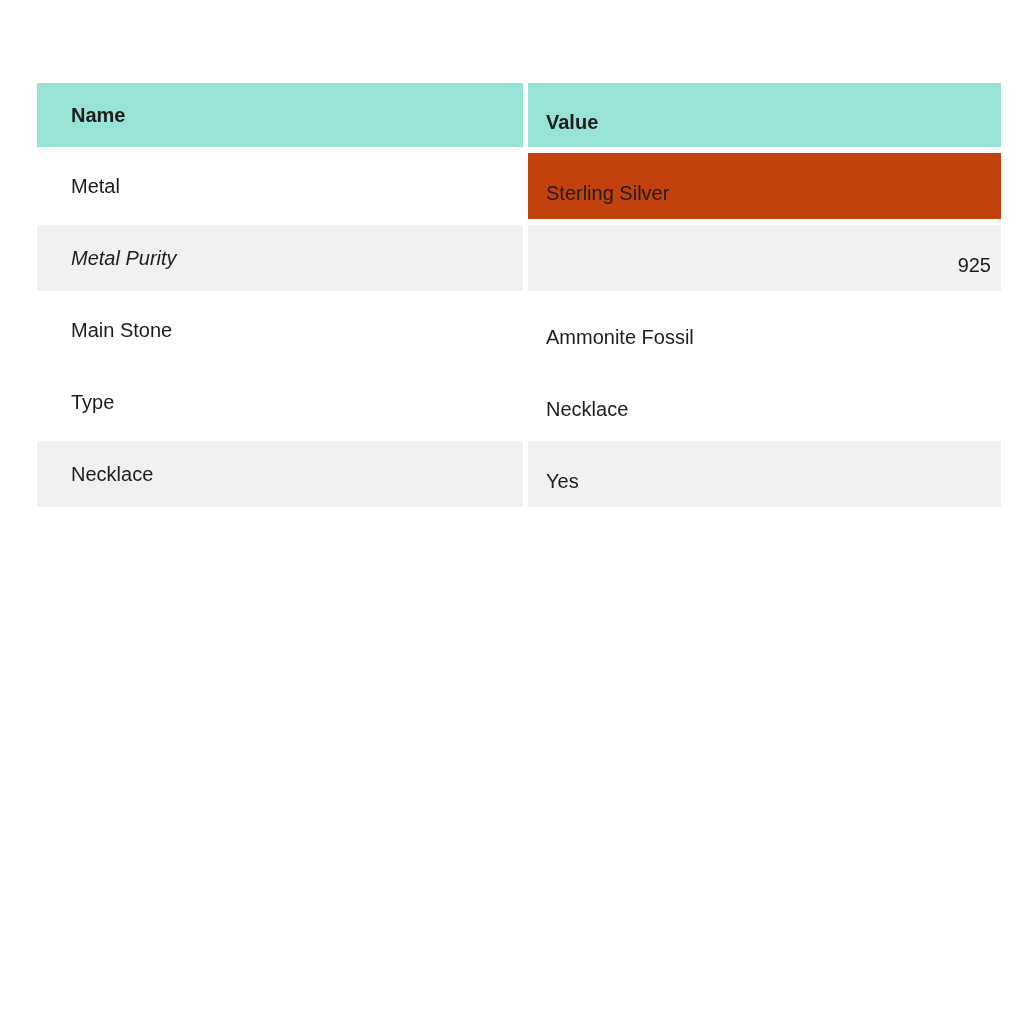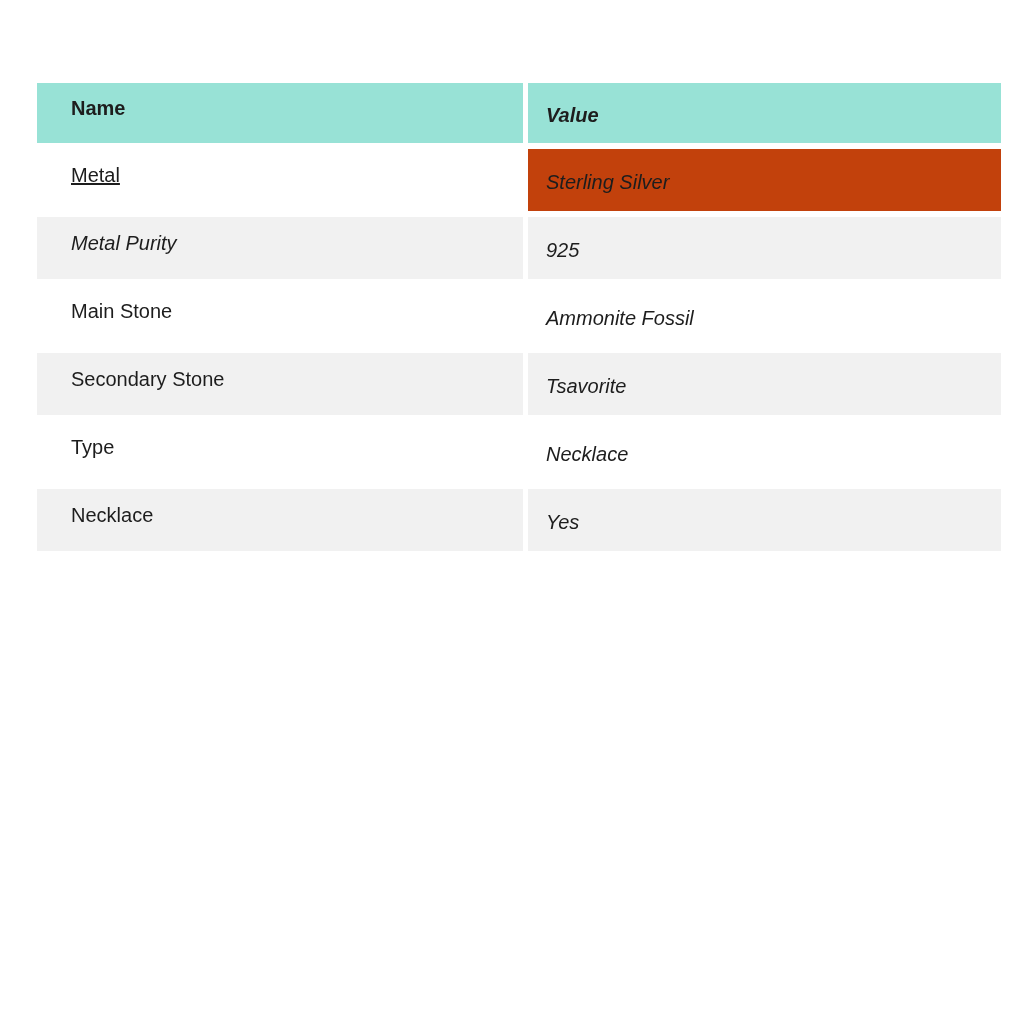--- a/index.html
+++ b/index.html
@@ -32,54 +32,50 @@
     white-space: nowrap;
   }
   table.attributes th {
     height: 50px;
     font-weight: 700;
   }
   table.attributes td {
     height: 52px;
     font-weight: 400;
   }
-  th.col-name, td.col-name { padding: 0 10px 10px 34px; }
-  th.col-value, td.col-value { padding: 4px 10px 0 18px; font-style: italic; }
+  th.col-name, td.col-name { padding: 0 10px 0 34px; }
+  th.col-value, td.col-value { padding: 14px 10px 0 18px; }
 </style>
 </head>
 <body>
 
 <div class="table-wrap">
   <table class="attributes">
     <colgroup>
       <col style="width:486px">
       <col style="width:473px">
     </colgroup>
     <thead>
       <tr>
         <th class="col-name" style="background: rgb(152, 226, 214);">Name</th>
         <th class="col-value" style="background: rgb(152, 226, 214);">Value</th>
       </tr>
     </thead>
     <tbody id="attribute-rows">
         <tr>
-          <td class="col-name" style="background: rgb(255, 255, 255); text-decoration: underline;">Metal</td>
+          <td class="col-name" style="background: rgb(255, 255, 255);">Metal</td>
           <td class="col-value" style="background: #c2410c;">Sterling Silver</td>
         </tr>
         <tr>
           <td class="col-name" style="background: rgb(241, 241, 241); font-style: italic;">Metal Purity</td>
-          <td class="col-value" style="background: rgb(241, 241, 241);">925</td>
+          <td class="col-value" style="background: rgb(241, 241, 241); text-align: right;">925</td>
         </tr>
         <tr>
           <td class="col-name" style="background: rgb(255, 255, 255);">Main Stone</td>
           <td class="col-value" style="background: rgb(255, 255, 255);">Ammonite Fossil</td>
-        </tr>
-        <tr>
-          <td class="col-name" style="background: rgb(241, 241, 241);">Secondary Stone</td>
-          <td class="col-value" style="background: rgb(241, 241, 241);">Tsavorite</td>
         </tr>
         <tr>
           <td class="col-name" style="background: rgb(255, 255, 255);">Type</td>
           <td class="col-value" style="background: rgb(255, 255, 255);">Necklace</td>
         </tr>
         <tr>
           <td class="col-name" style="background: rgb(241, 241, 241);">Necklace</td>
           <td class="col-value" style="background: rgb(241, 241, 241); margin-left: 40px;">Yes</td>
         </tr>
       </tbody>

